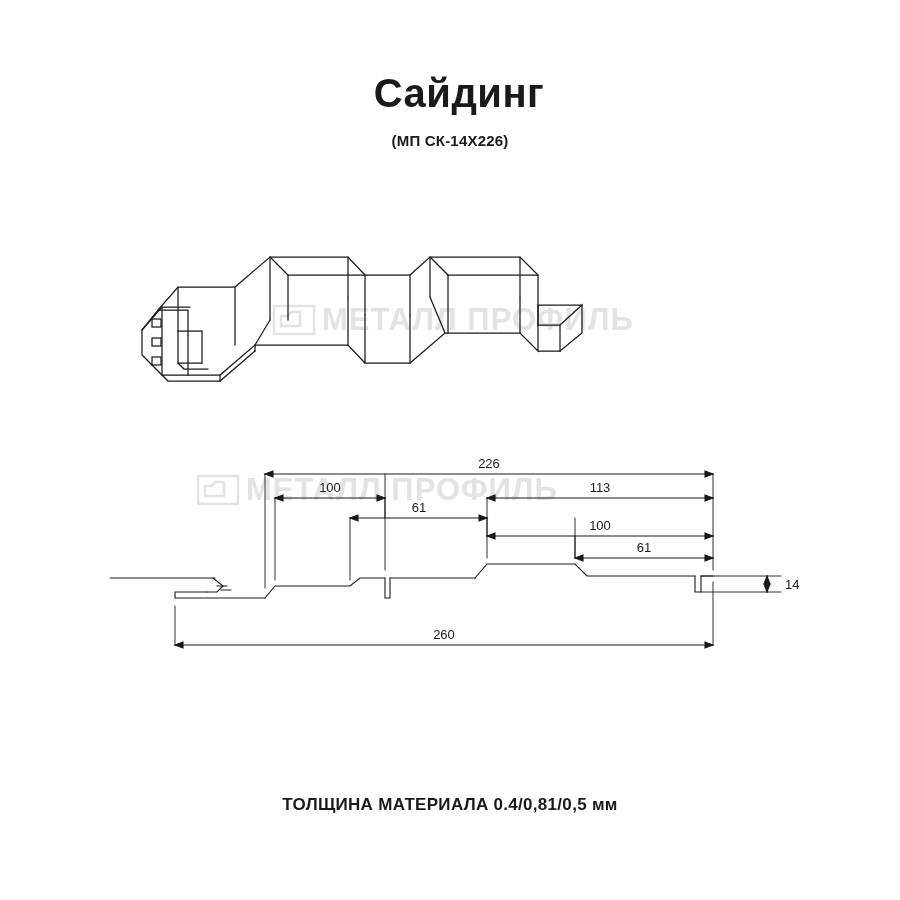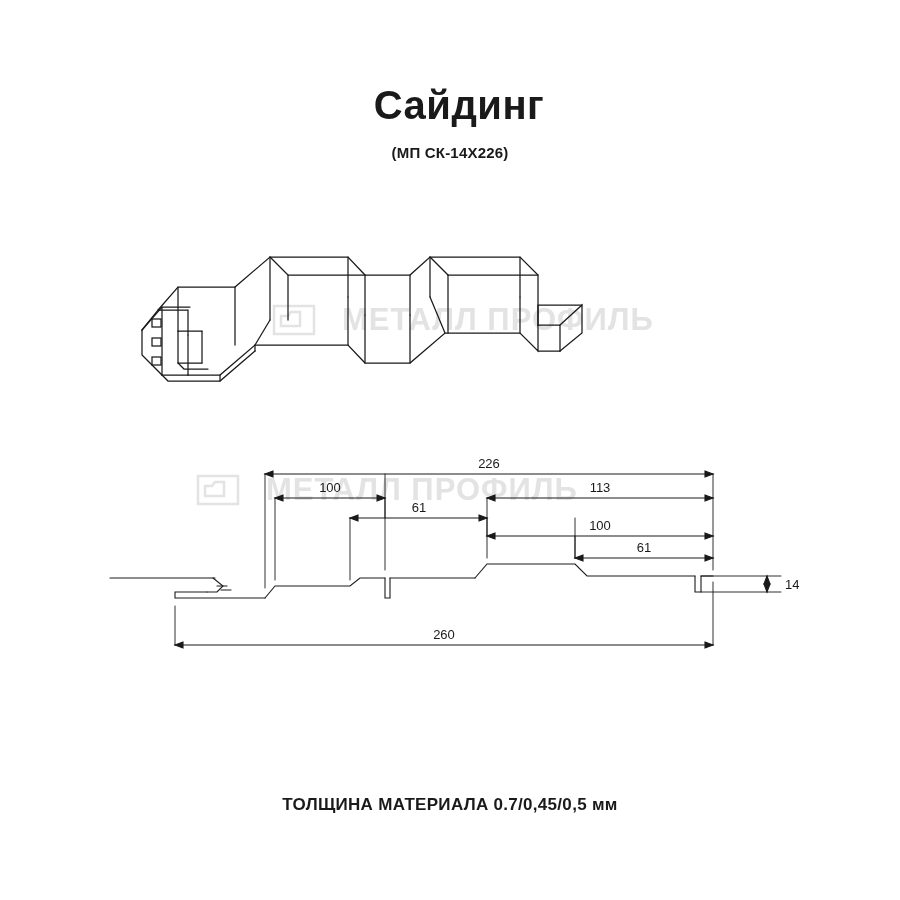--- a/index.html
+++ b/index.html
@@ -27,42 +27,42 @@
     top: 72px;
     left: 0;
     width: 900px;
     text-align: center;
   }
   .title {
     font-size: 40px;
     font-weight: bold;
     letter-spacing: 0.5px;
     line-height: 1.05;
-    margin: 12px;
+    margin: 0;
     padding-left: 18px;
   }
   .subtitle {
     font-size: 19px;
     font-weight: bold;
     margin-top: 14px;
     letter-spacing: 0.2px;
   }
   .code {
     font-size: 15px;
     font-weight: bold;
     margin-top: 18px;
     letter-spacing: 0.2px;
   }
 
   
   .watermark {
     position: absolute;
     display: flex;
     align-items: center;
-    gap: 26px;
+    gap: 6px;
     color: #e3e3e3;
     pointer-events: none;
     user-select: none;
   }
   .wm-text {
     font-size: 31px;
     font-weight: bold;
     letter-spacing: 1px;
     white-space: nowrap;
   }
@@ -242,15 +242,15 @@
       <text x="235" y="52">100</text>
       <text x="324" y="72">61</text>
       <text x="505" y="52">113</text>
       <text x="505" y="90">100</text>
       <text x="549" y="112">61</text>
       <text x="690" y="149" text-anchor="start">14</text>
       <text x="349" y="199">260</text>
     </g>
   </svg>
 
-  <div class="footer">ТОЛЩИНА МАТЕРИАЛА 0.7/0,45/0,5 мм</div>
+  <div class="footer">ТОЛЩИНА МАТЕРИАЛА 0.4/0,81/0,5 мм</div>
 
 </div>
 
 </body></html>

